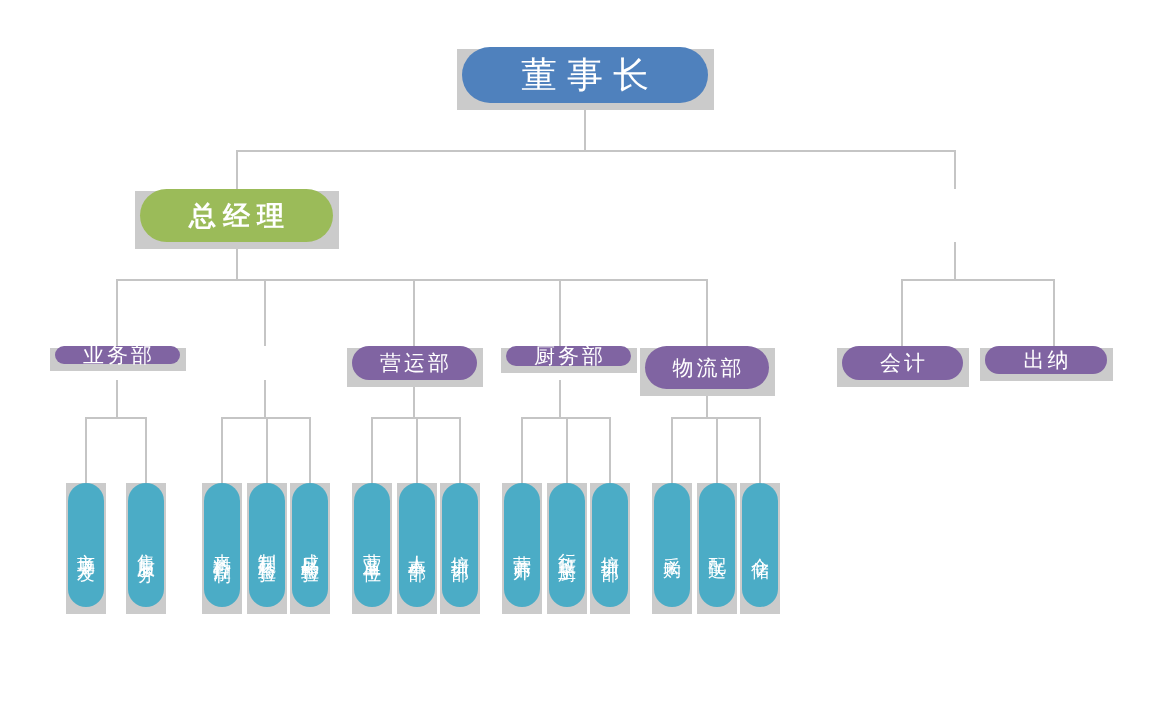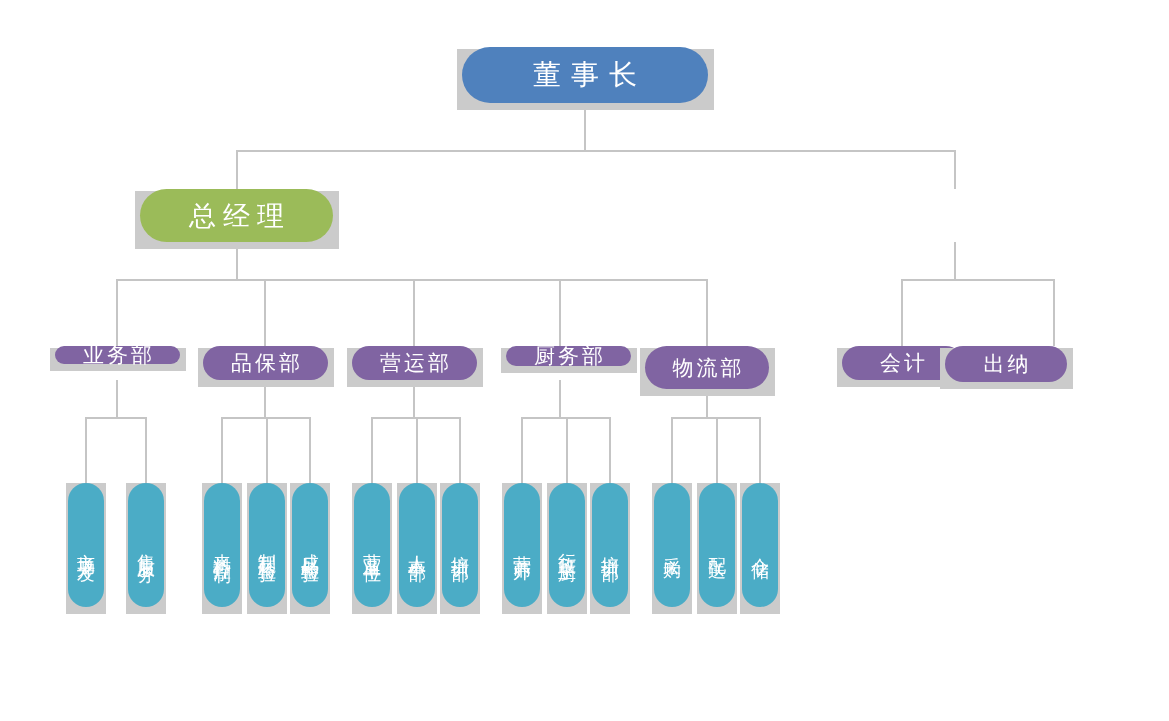--- a/index.html
+++ b/index.html
@@ -16,22 +16,22 @@
   .node{position:absolute;}
   .shadow{position:absolute;display:block;background:var(--shadow,#cbcbcb);}
   .h .shadow{left:-5px;right:-6px;top:2px;bottom:-7px;}
   .v .shadow{left:-2px;right:-2px;top:0;bottom:-7px;}
   .pill{
     position:absolute;inset:0;display:flex;align-items:center;justify-content:center;
     color:#ffffff;font-weight:400;white-space:nowrap;
   }
   .h .pill{border-radius:28px;}
   .v .pill{border-radius:19px;}
-  .lvl1 .pill{background:var(--c1,#4f81bd);font-size:28px;letter-spacing:10px;padding-left:10px;}
-  .lvl2 .pill{background:var(--c2,#9bbb59);font-size:27px;letter-spacing:7px;padding-left:7px;}
+  .lvl1 .pill{background:var(--c1,#4f81bd);font-size:36px;letter-spacing:10px;padding-left:10px;}
+  .lvl2 .pill{background:var(--c2,#9bbb59);font-size:27px;letter-spacing:7px;padding-left:7px;font-weight:bold;}
   .lvl3 .pill{background:var(--c3,#8064a2);font-size:21px;letter-spacing:3px;padding-left:3px;}
   .lvl4 .pill{
     background:var(--c4,#4bacc6);font-size:18px;
     writing-mode:vertical-rl;text-orientation:upright;
     letter-spacing:4px;padding-top:4px;
   }
 </style>
 </head>
 <body>
 
@@ -89,26 +89,20 @@
         <span>总经理</span>
       </b>
   </div>
 
   <div class="node h lvl3" style="left:55px;top:346px;width:125px;height:18px">
     <i class="shadow"></i>
     <b class="pill">
         <span>业务部</span>
       </b>
   </div>
-  <div class="node h lvl3" style="left:203px;top:346px;width:125px;height:34px">
-    <i class="shadow"></i>
-    <b class="pill">
-        <span>品保部</span>
-      </b>
-  </div>
   <div class="node h lvl3" style="left:352px;top:346px;width:125px;height:34px">
     <i class="shadow"></i>
     <b class="pill">
         <span>营运部</span>
       </b>
   </div>
   <div class="node h lvl3" style="left:506px;top:346px;width:125px;height:20px">
     <i class="shadow"></i>
     <b class="pill">
         <span>厨务部</span>
@@ -120,21 +114,21 @@
         <span>物流部</span>
       </b>
   </div>
 
   <div class="node h lvl3" style="left:842px;top:346px;width:121px;height:34px">
     <i class="shadow"></i>
     <b class="pill">
         <span>会计</span>
       </b>
   </div>
-  <div class="node h lvl3" style="left:945px;top:346px;width:122px;height:36px">
+  <div class="node h lvl3" style="left:985px;top:346px;width:122px;height:28px">
     <i class="shadow"></i>
     <b class="pill">
         <span>出纳</span>
       </b>
   </div>
 
   <div class="node v lvl4" style="left:68px;top:483px;width:36px;height:124px">
     <i class="shadow"></i>
     <b class="pill">
         <span>市场开发</span>

